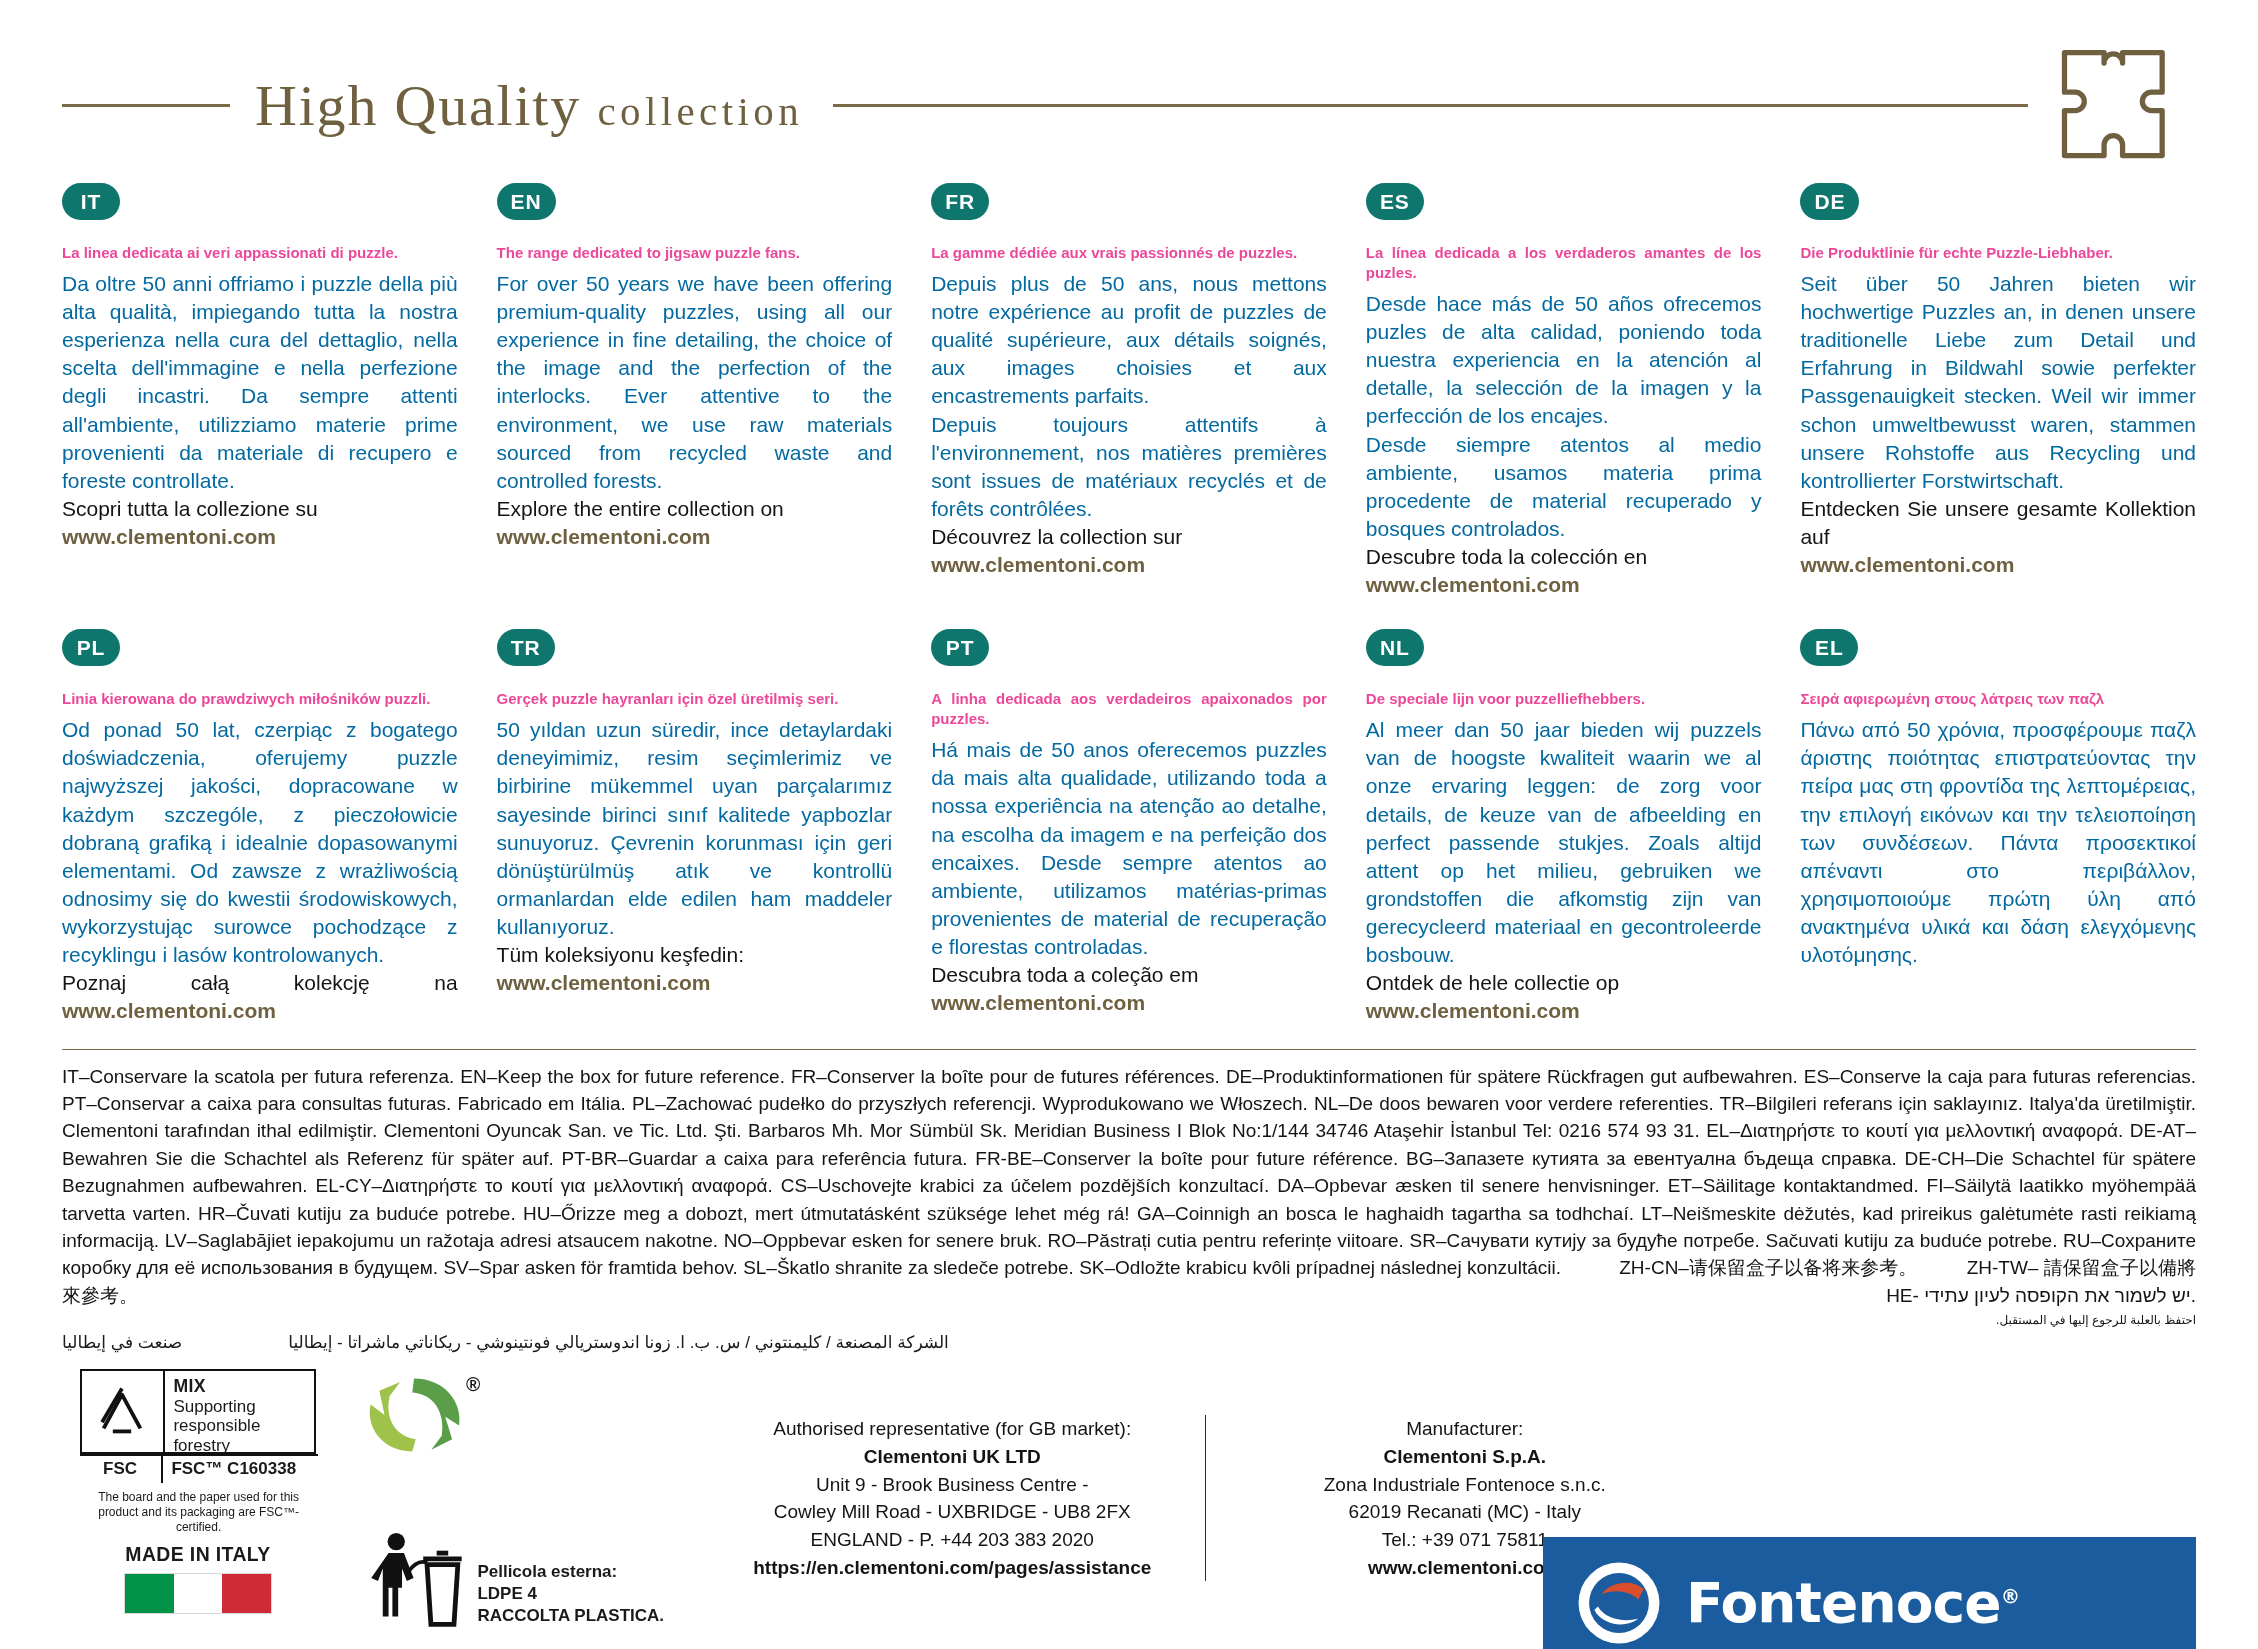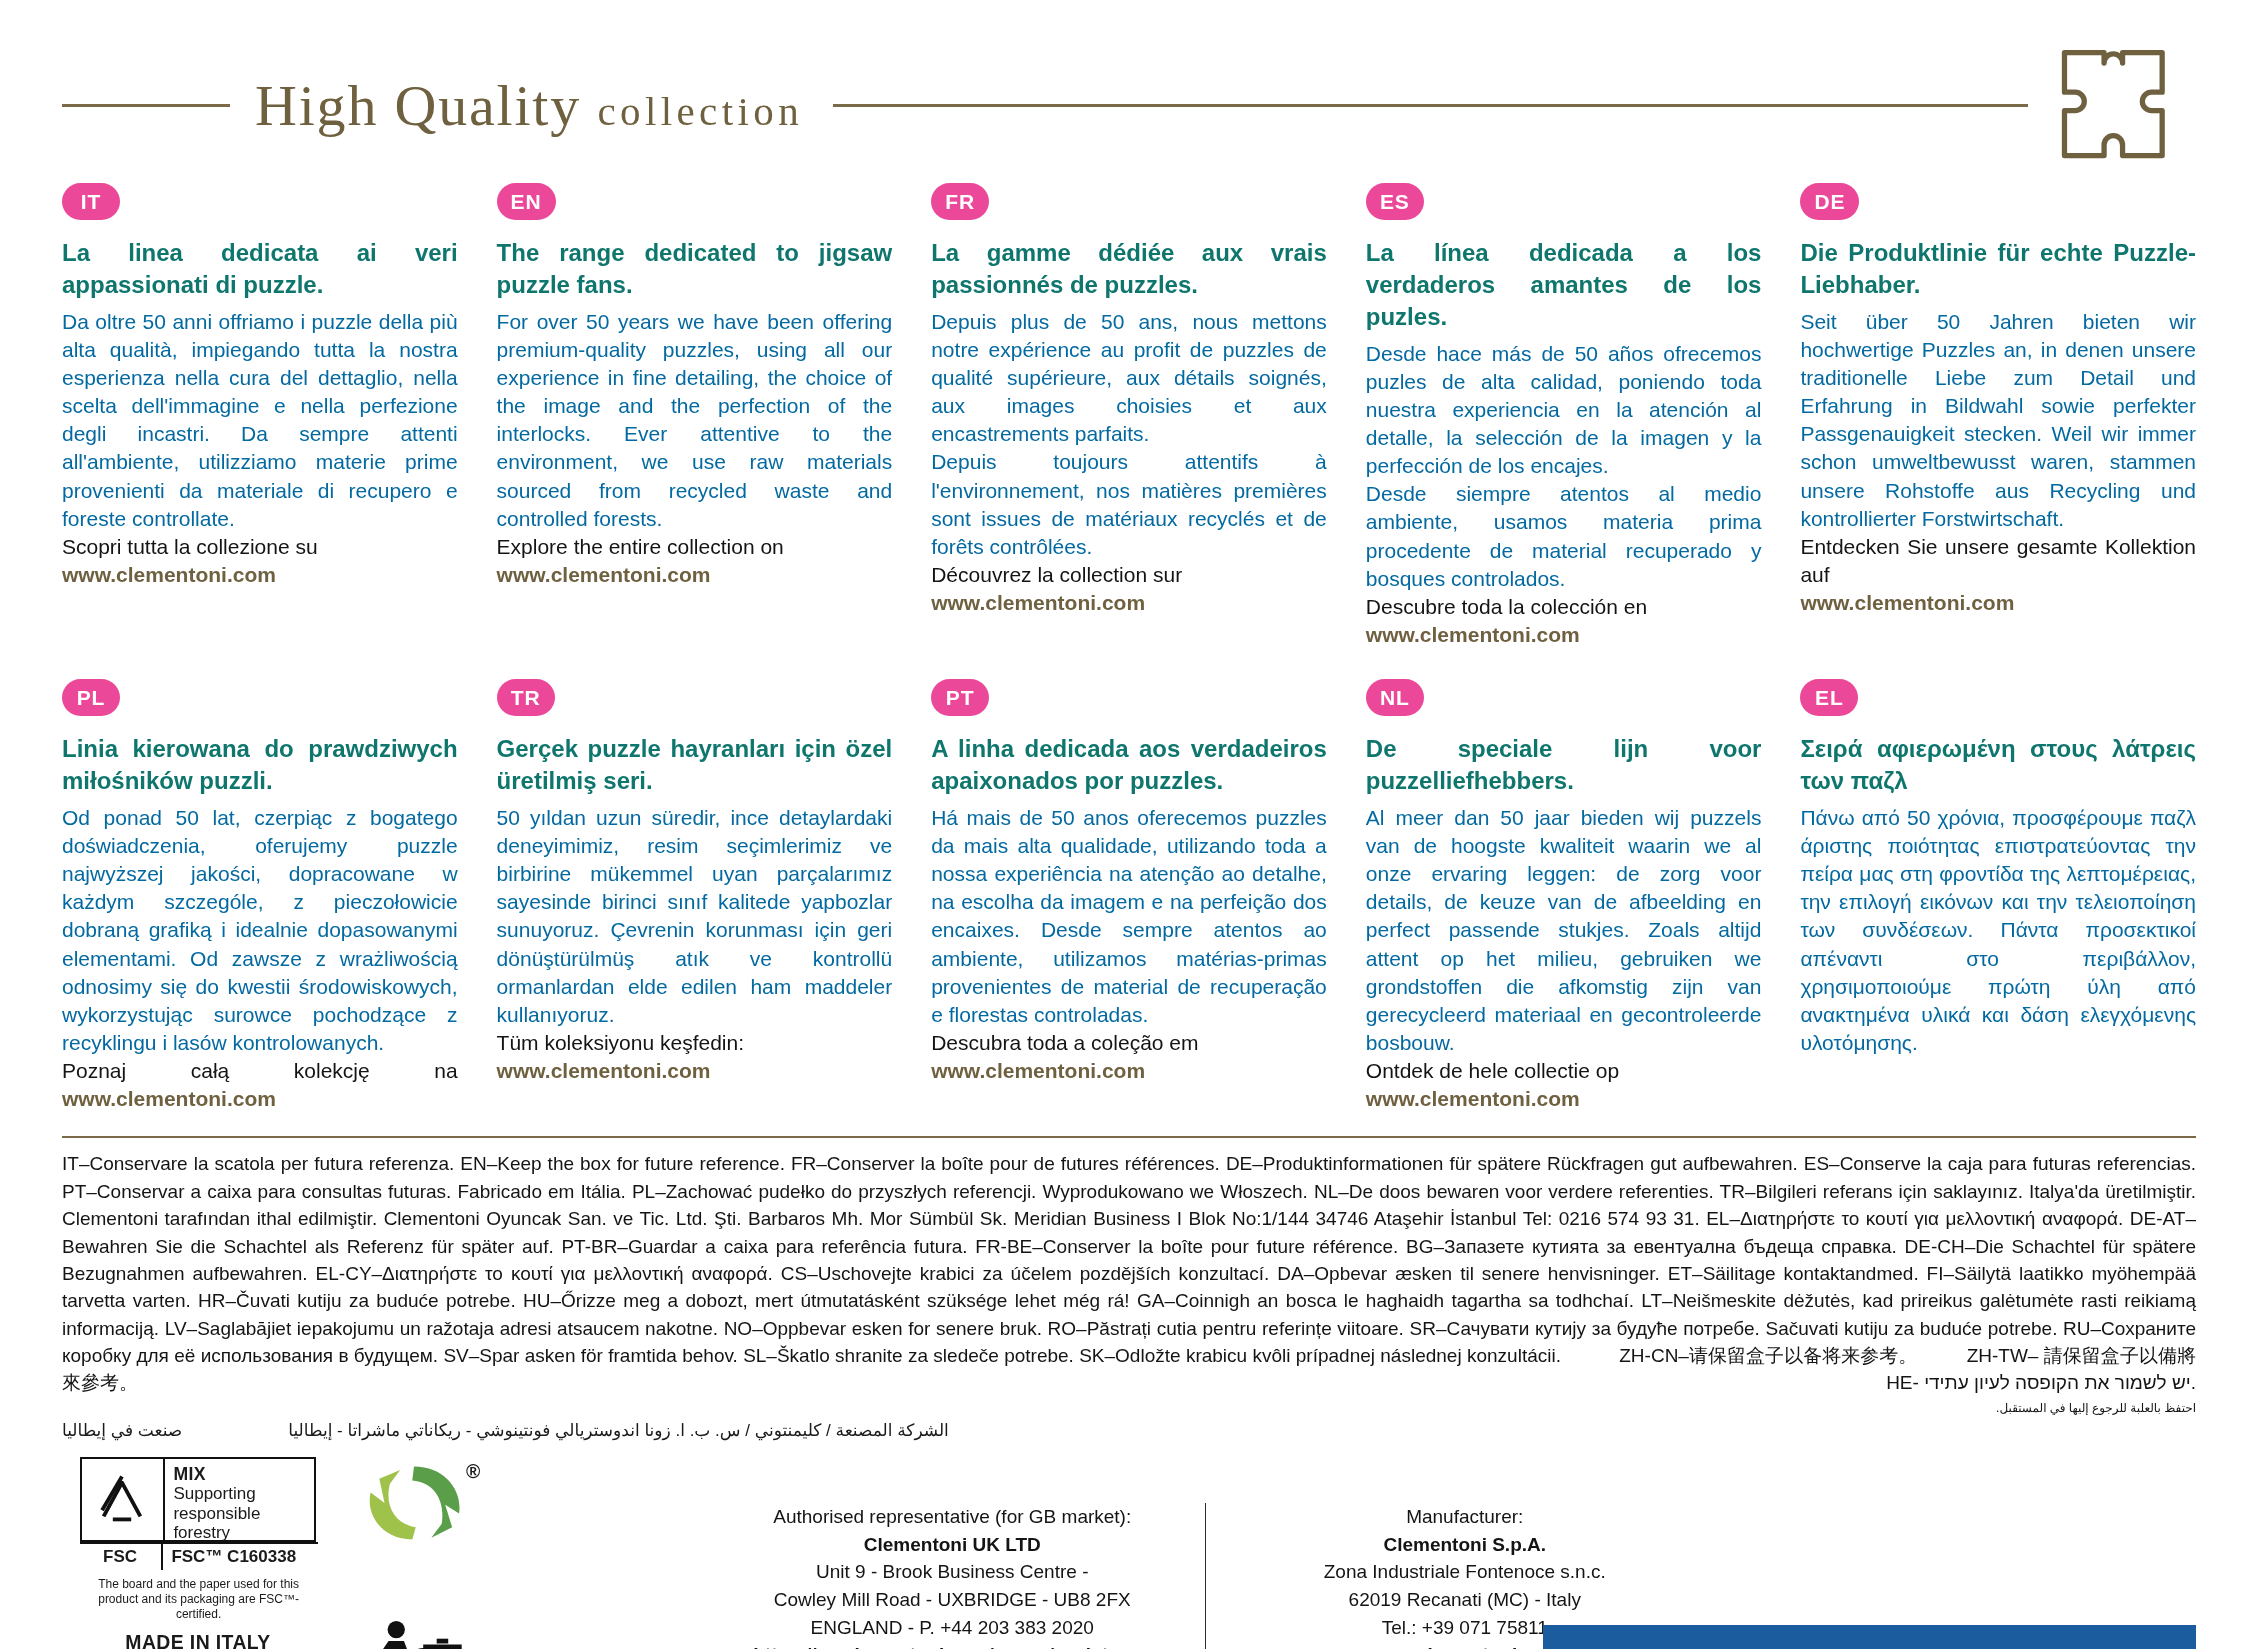--- a/index.html
+++ b/index.html
@@ -70,32 +70,32 @@
   }
   .lang-block { position: relative; }
   .lang-badge {
     display: inline-flex;
     align-items: center;
     justify-content: center;
     min-width: 58px;
     height: 37px;
     padding: 0 14px;
     border-radius: 18.5px;
-    background: #ec4899;
+    background: #0f766e;
     color: #ffffff;
     font-size: 21px;
     font-weight: bold;
     letter-spacing: 0.9px;
     box-sizing: border-box;
-    margin-bottom: 17px;
+    margin-bottom: 23px;
   }
   .lang-head {
-    font-size: 24px;
-    font-weight: bold;
-    color: #0f766e;
+    font-size: 15px;
+    font-weight: bold;
+    color: #ec4899;
     line-height: 1.33;
     margin-bottom: 7px;
     text-align: justify;
   }
   .lang-body {
     font-size: 21px;
     line-height: 1.34;
     color: #0369a1;
     text-align: justify;
     white-space: pre-line;

